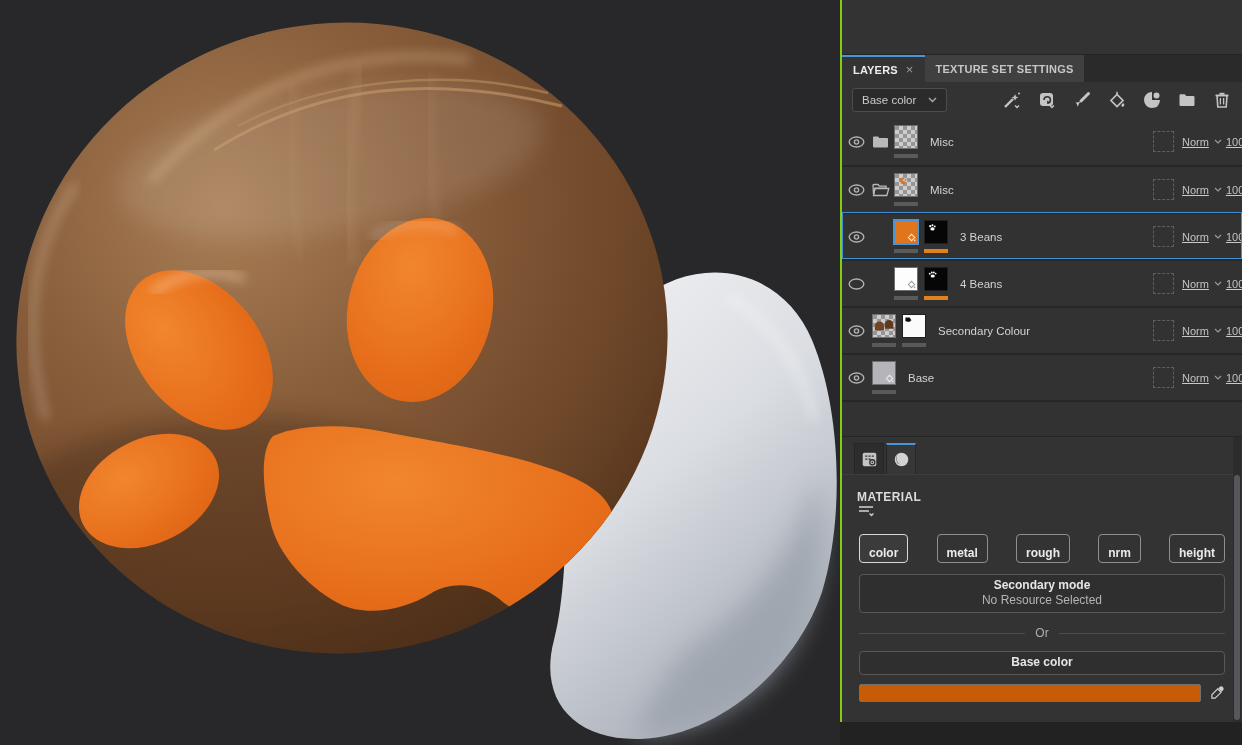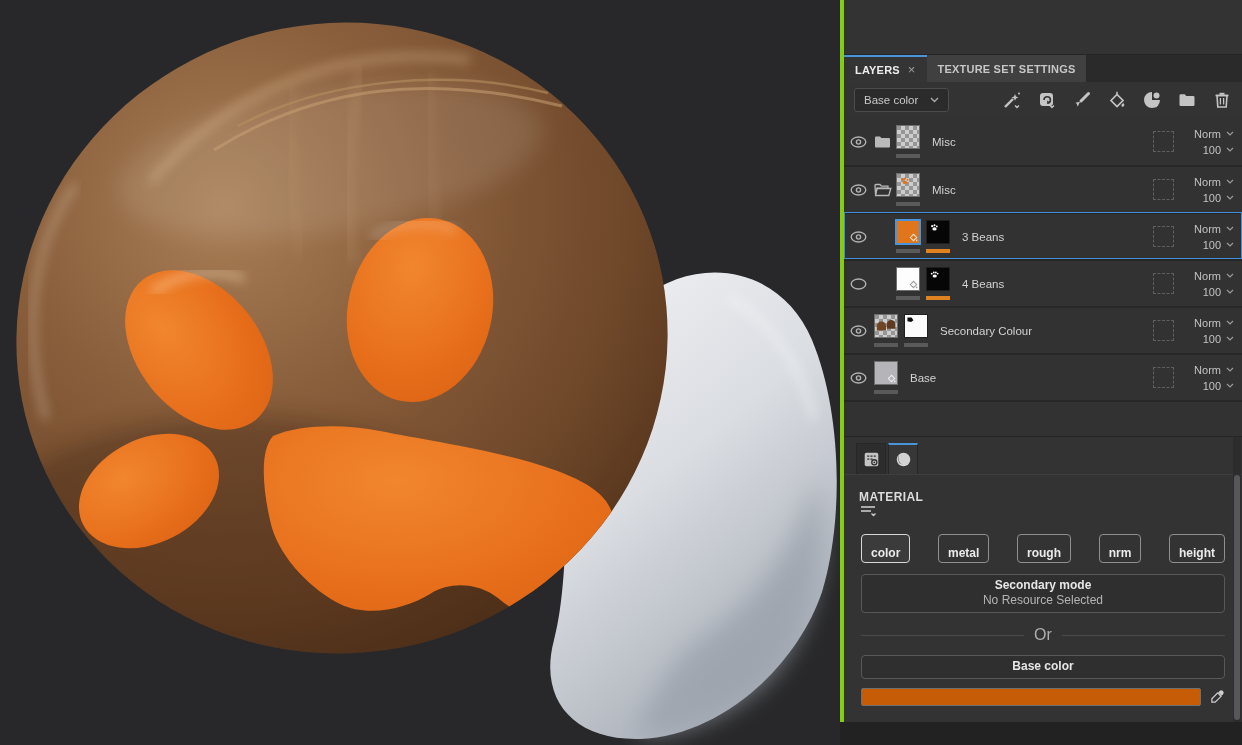--- a/index.html
+++ b/index.html
@@ -5,21 +5,21 @@
   * { box-sizing: border-box; margin: 0; padding: 0; }
   html,body { width:1242px; height:745px; overflow:hidden; background:#222;
     font-family:"Liberation Sans", sans-serif; }
   .app { display:flex; width:1242px; height:745px; }
 
   
   .viewport { width:840px; height:745px; background:#28282a; position:relative; }
   .viewport svg { display:block; }
 
   
-  .side { width:402px; height:722px; background:#333333; border-left:4px solid #84cc16;
+  .side { width:402px; height:722px; background:#333333; border-left:2px solid #84cc16;
           display:flex; flex-direction:column; color:#c9c9c9; font-size:11.5px; }
 
   .dock-top { height:55px; background:#333333; border-bottom:1px solid #252525; }
 
   
   .tabbar { height:27px; background:#2a2a2a; display:flex; align-items:stretch; }
   .tab { display:flex; align-items:center; gap:8px; padding:0 11px; font-weight:bold;
          font-size:11px; letter-spacing:.2px; cursor:default; }
   .tab.active { background:#343434; border-top:2px solid #4a94d9; color:#ededed; }
   .tab.inactive { background:#404040; color:#c6c6c6; }
@@ -45,21 +45,21 @@
   .thumbcol { width:24px; margin-right:6px; display:flex; flex-direction:column; align-items:center; }
   .thumb { width:24px; height:24px; position:relative; border:1px solid #6e6e6e; }
   .thumb.noborder { border:1px solid #1f1f1f; }
   .thumb.selthumb { border:1px solid #4a94d9; box-shadow:0 0 0 1px #4a94d9; }
   .checker { background:repeating-conic-gradient(#cdcdcd 0% 25%, #969696 0% 50%) 0 0/8px 8px; }
   .bar { width:24px; height:4px; margin-top:5px; background:#5a5a5a; }
   .bar.orange { background:#e0821f; }
   .lname { margin-left:6px; color:#d2d2d2; white-space:nowrap; }
   .rcol { margin-left:auto; display:flex; align-items:center; gap:8px; }
   .dashed { width:21px; height:21px; border:1px dashed #5f5f5f; }
-  .blendcol { width:52px; display:flex; flex-direction:column; align-items:flex-end; gap:4px; }
+  .blendcol { width:52px; display:flex; flex-direction:row; align-items:flex-end; gap:4px;text-decoration:underline; }
   .ddmini { display:flex; align-items:center; gap:5px; color:#c2c2c2; font-size:11px; }
   .badge { position:absolute; right:0px; bottom:0px; }
   .pawglyph { position:absolute; left:2px; top:2px; }
   .layer-filler { height:37px; background:#323232; border-top:2px solid #272727;
                   border-bottom:1px solid #252525; }
 
   
   .props { flex:1; background:#333333; position:relative; }
   .props-header { height:36px; display:flex; align-items:center; padding:0 13px;
                   color:#d6d6d6; font-weight:bold; font-size:12px; letter-spacing:.3px; }
@@ -76,21 +76,21 @@
   .channels { display:flex; justify-content:space-between; padding:13px 17px 0 17px; }
   .chan { border:1px solid #8f8f8f; border-radius:4px; padding:11px 9px 2px;
           color:#eaeaea; font-weight:bold; font-size:12px; background:transparent; }
   .chan.active { border:1px solid #d8d8d8; background:#3b3b3b; }
   .bigbox { margin:11px 17px 0; border:1px solid #585858; border-radius:4px;
             background:#2f2f2f; text-align:center; padding:3px 0 5px; }
   .bigbox .t { font-weight:bold; font-size:12px; color:#e6e6e6; }
   .bigbox .s { font-size:12px; color:#b4b4b4; margin-top:1px; }
   .or-row { display:flex; align-items:center; gap:10px; margin:13px 17px 0; }
   .or-row .line { flex:1; height:1px; background:#4a4a4a; }
-  .or-row .or { color:#aeaeae; font-size:16px; }
+  .or-row .or { color:#aeaeae; font-size:12px; }
   .swatch-row { display:flex; align-items:center; margin:9px 17px 0; gap:9px; }
   .swatch { flex:1; height:18px; border:1px solid #707070; border-radius:2px; background:#c75c07; }
   .vtrack { position:absolute; top:0; bottom:0; right:1px; width:8px; background:#2c2c2c; }
   .vthumb { position:absolute; top:38px; bottom:2px; left:1px; width:6px;
             background:#57575b; border-radius:3px; }
   .chev { flex:none; }
 </style>
 </head>
 <body>
 

